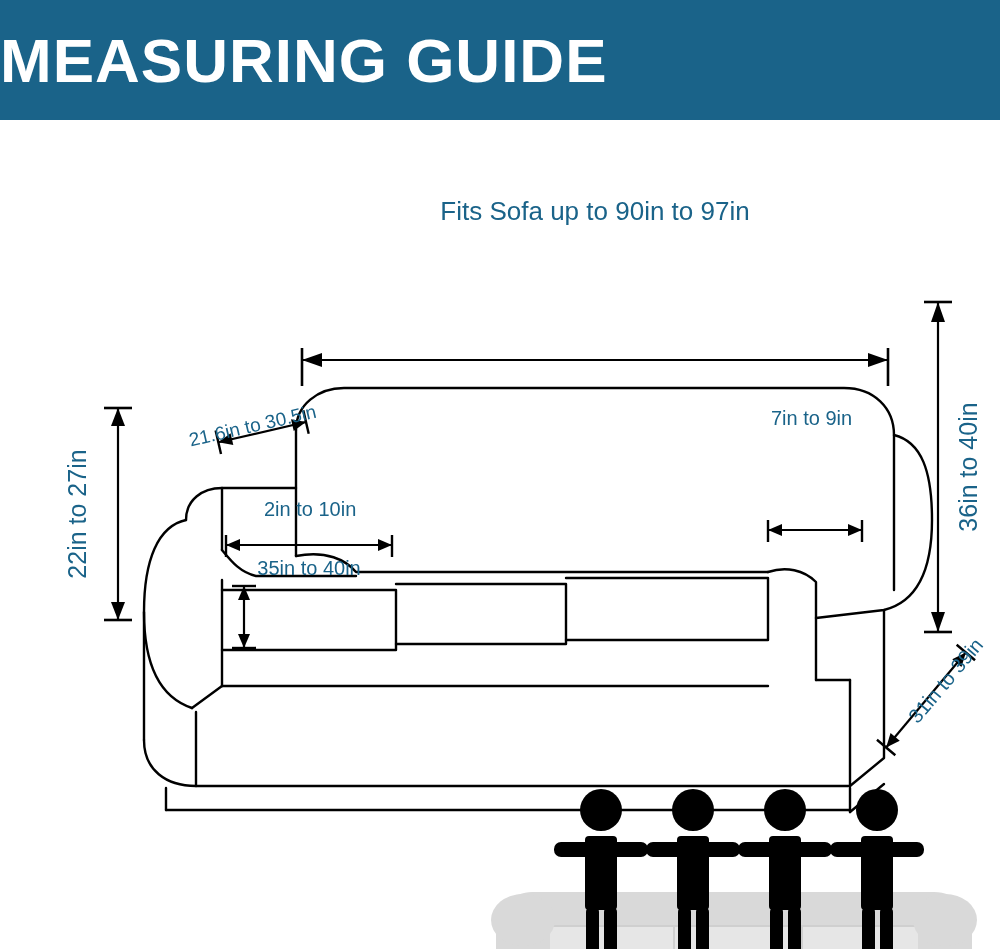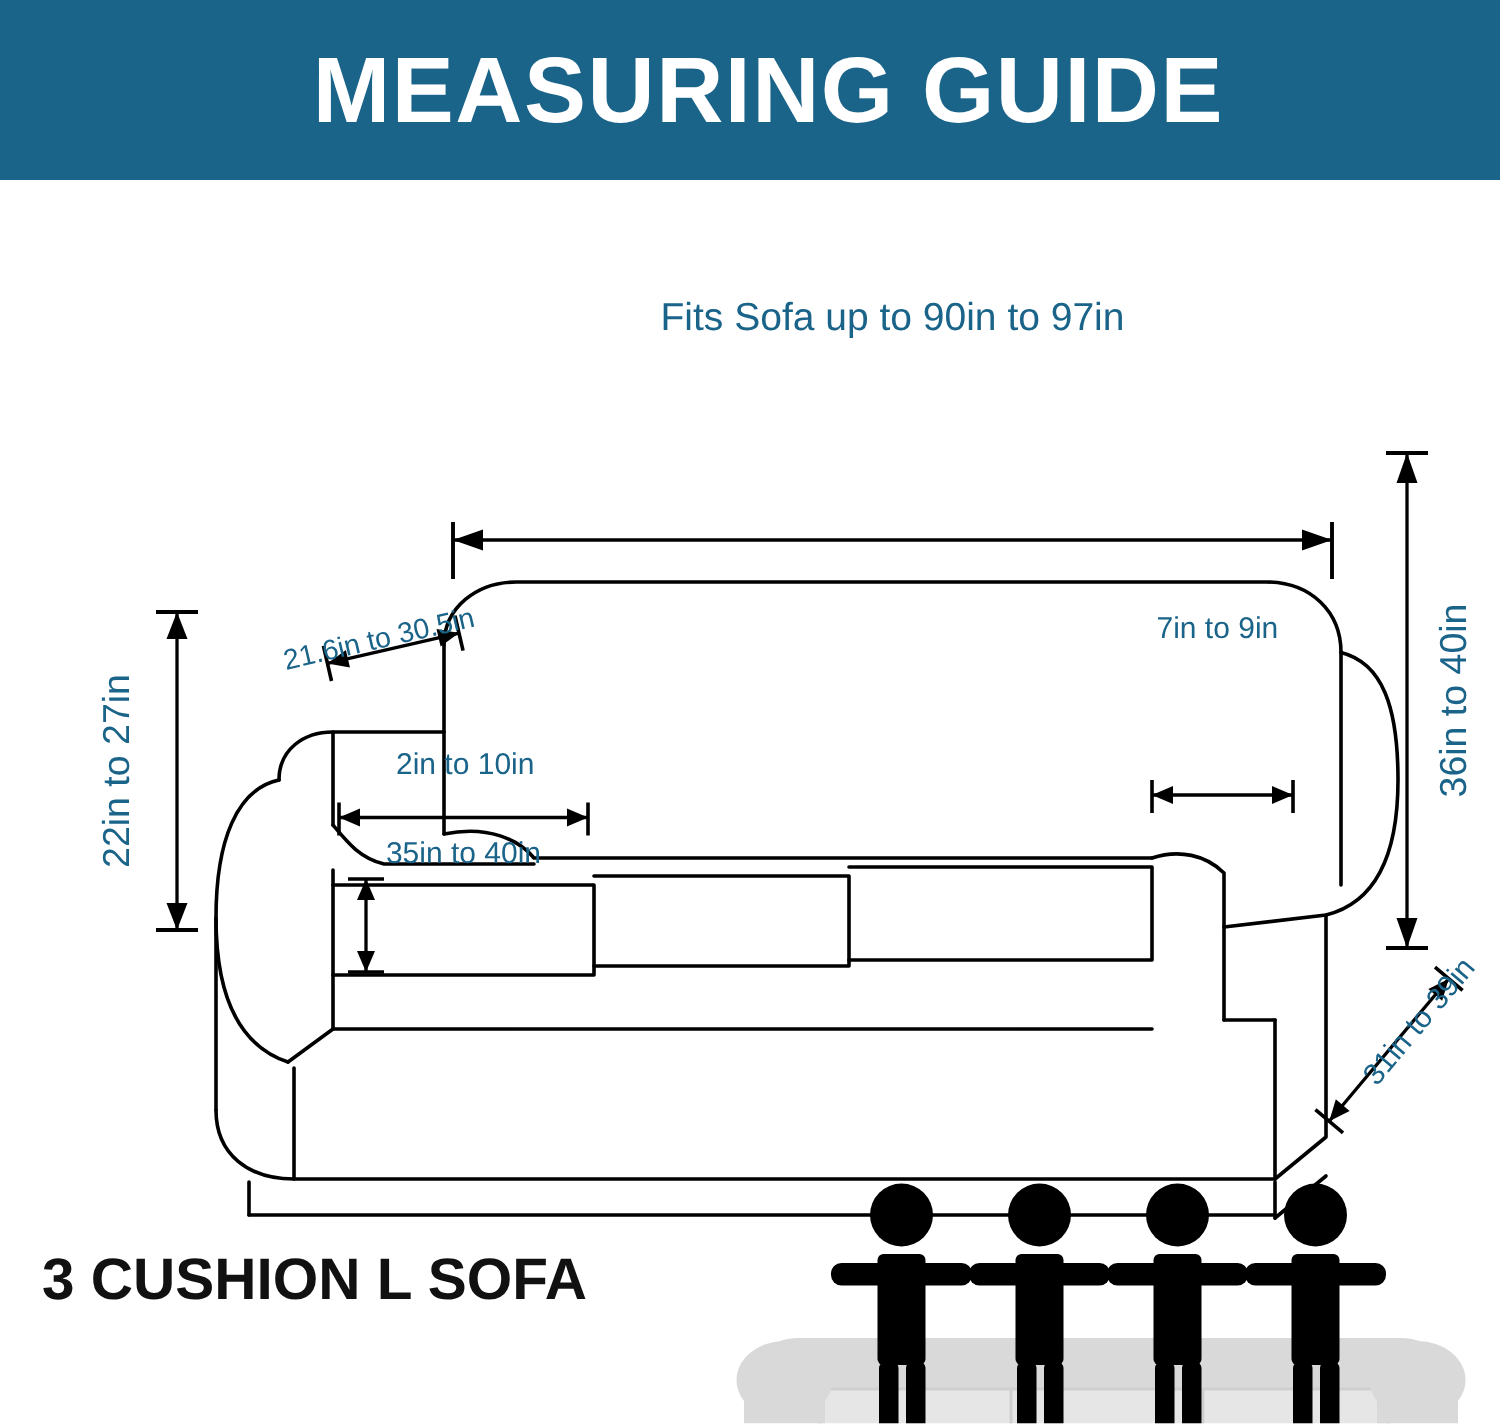--- a/index.html
+++ b/index.html
@@ -30,21 +30,21 @@
     width: 1000px;
     height: 120px;
     background: #1a6389;
     box-sizing: border-box;
   }
   .banner-title {
     position: absolute;
     left: 0;
     top: 26px;
     width: 816px;
-    text-align: right;
+    text-align: left;
     color: #ffffff;
     font-family: "Liberation Sans", sans-serif;
     font-weight: bold;
     font-size: 62px;
     letter-spacing: 1px;
     line-height: 70px;
     white-space: nowrap;
   }
 
   
@@ -266,15 +266,14 @@
           <rect x="835" y="716" width="32" height="74" rx="4"></rect>
           <rect x="804" y="722" width="94" height="15" rx="7"></rect>
           <rect x="836" y="788" width="13" height="70" rx="4"></rect>
           <rect x="854" y="788" width="13" height="70" rx="4"></rect>
         </g>
       </g>
 
     </svg>
   </div>
 
-  <div class="footer-label">3 CUSHION L SOFA</div>
 
 </div>
 
 </body></html>

